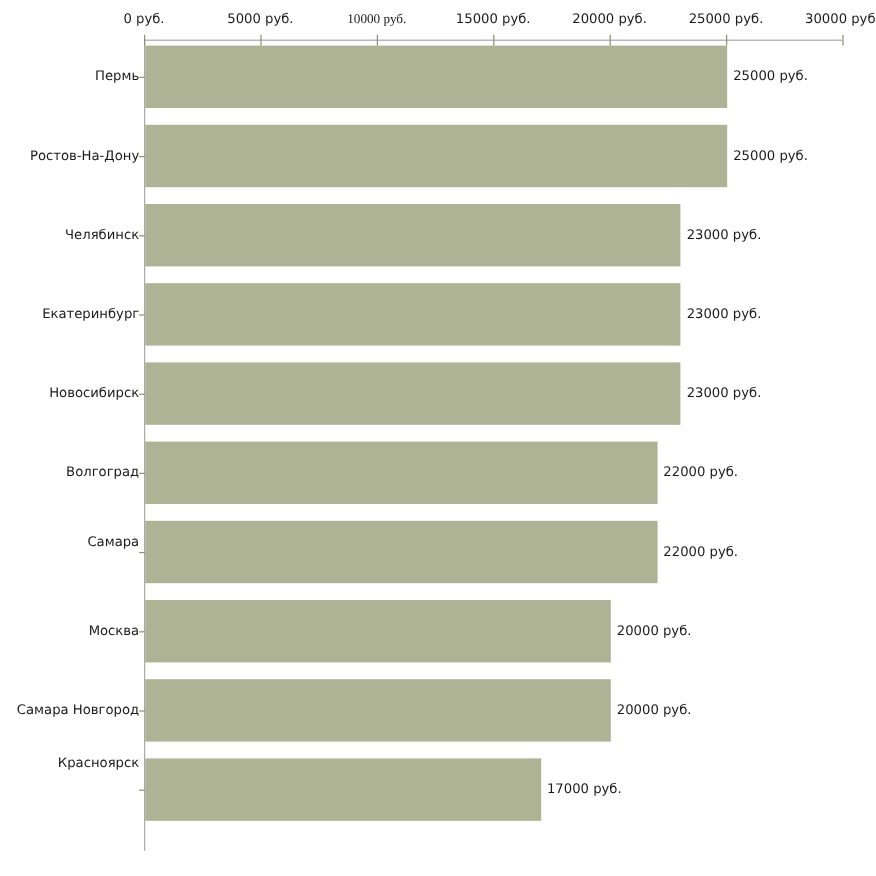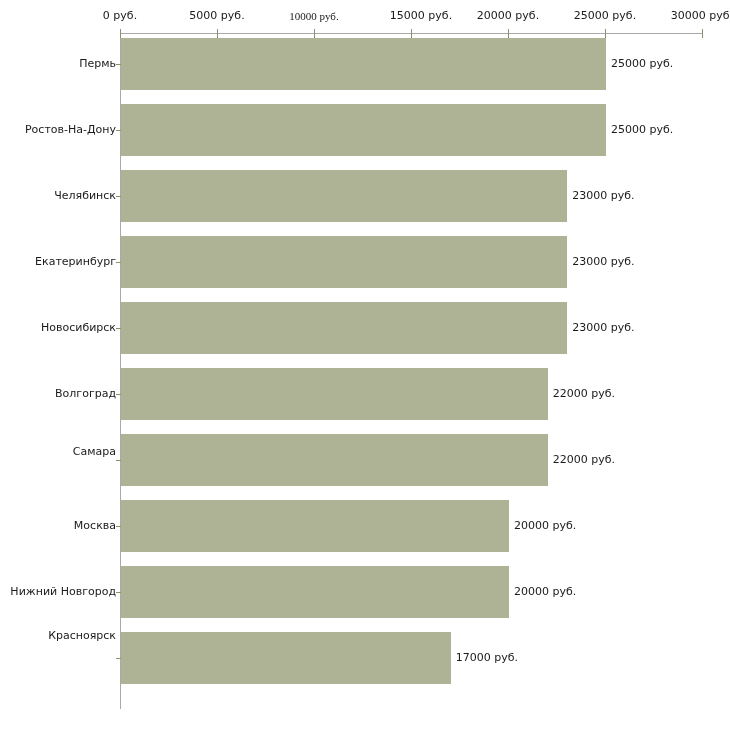--- a/index.html
+++ b/index.html
@@ -104,21 +104,21 @@
       <div class="x-tick" style="left: 313.5px;"></div>
       <div class="x-tick" style="left: 410.5px;"></div>
       <div class="x-tick" style="left: 507.5px;"></div>
       <div class="x-tick" style="left: 604.5px;"></div>
       <div class="x-tick" style="left: 701.5px;"></div>
     </div>
   <div id="x-tick-labels-layer">
       <div class="x-tick-label" style="left: 120px;">0 руб.</div>
       <div class="x-tick-label" style="left: 217px;">5000 руб.</div>
       <div class="x-tick-label" style="left: 314px; font-family: Liberation Serif, serif;">10000 руб.</div>
-      <div class="x-tick-label" style="left: 411px; margin-left: 10px;">15000 руб.</div>
+      <div class="x-tick-label" style="left: 411px;">15000 руб.</div>
       <div class="x-tick-label" style="left: 508px;">20000 руб.</div>
       <div class="x-tick-label" style="left: 605px;">25000 руб.</div>
       <div class="x-tick-label" style="left: 702px;">30000 руб.</div>
     </div>
 
   <div id="categories-layer">
       <div class="cat-label" style="top: 64px;">Пермь</div>
       <div class="cat-tick" style="top: 64px;"></div>
       <div class="cat-label" style="top: 130px; margin-left: 28px;">Ростов-На-Дону</div>
       <div class="cat-tick" style="top: 130px;"></div>
@@ -127,21 +127,21 @@
       <div class="cat-label" style="top: 262px;">Екатеринбург</div>
       <div class="cat-tick" style="top: 262px;"></div>
       <div class="cat-label" style="top: 328px;">Новосибирск</div>
       <div class="cat-tick" style="top: 328px;"></div>
       <div class="cat-label" style="top: 394px;">Волгоград</div>
       <div class="cat-tick" style="top: 394px;"></div>
       <div class="cat-label" style="top: 452px;">Самара</div>
       <div class="cat-tick" style="top: 460px;"></div>
       <div class="cat-label" style="top: 526px;">Москва</div>
       <div class="cat-tick" style="top: 526px;"></div>
-      <div class="cat-label" style="top: 592px;">Нижний Новгород</div>
+      <div class="cat-label" style="top: 592px;">Самара Новгород</div>
       <div class="cat-tick" style="top: 592px;"></div>
       <div class="cat-label" style="top: 636px;">Красноярск</div>
       <div class="cat-tick" style="top: 658px;"></div>
     </div>
 
   <div id="bars-layer">
       <div class="bar" style="top: 38px; height: 52px; width: 485px; background: rgb(174, 179, 150);"></div>
       <div class="bar" style="top: 104px; height: 52px; width: 485px; background: rgb(174, 179, 150);"></div>
       <div class="bar" style="top: 170px; height: 52px; width: 446.2px; background: rgb(174, 179, 150);"></div>
       <div class="bar" style="top: 236px; height: 52px; width: 446.2px; background: rgb(174, 179, 150);"></div>

